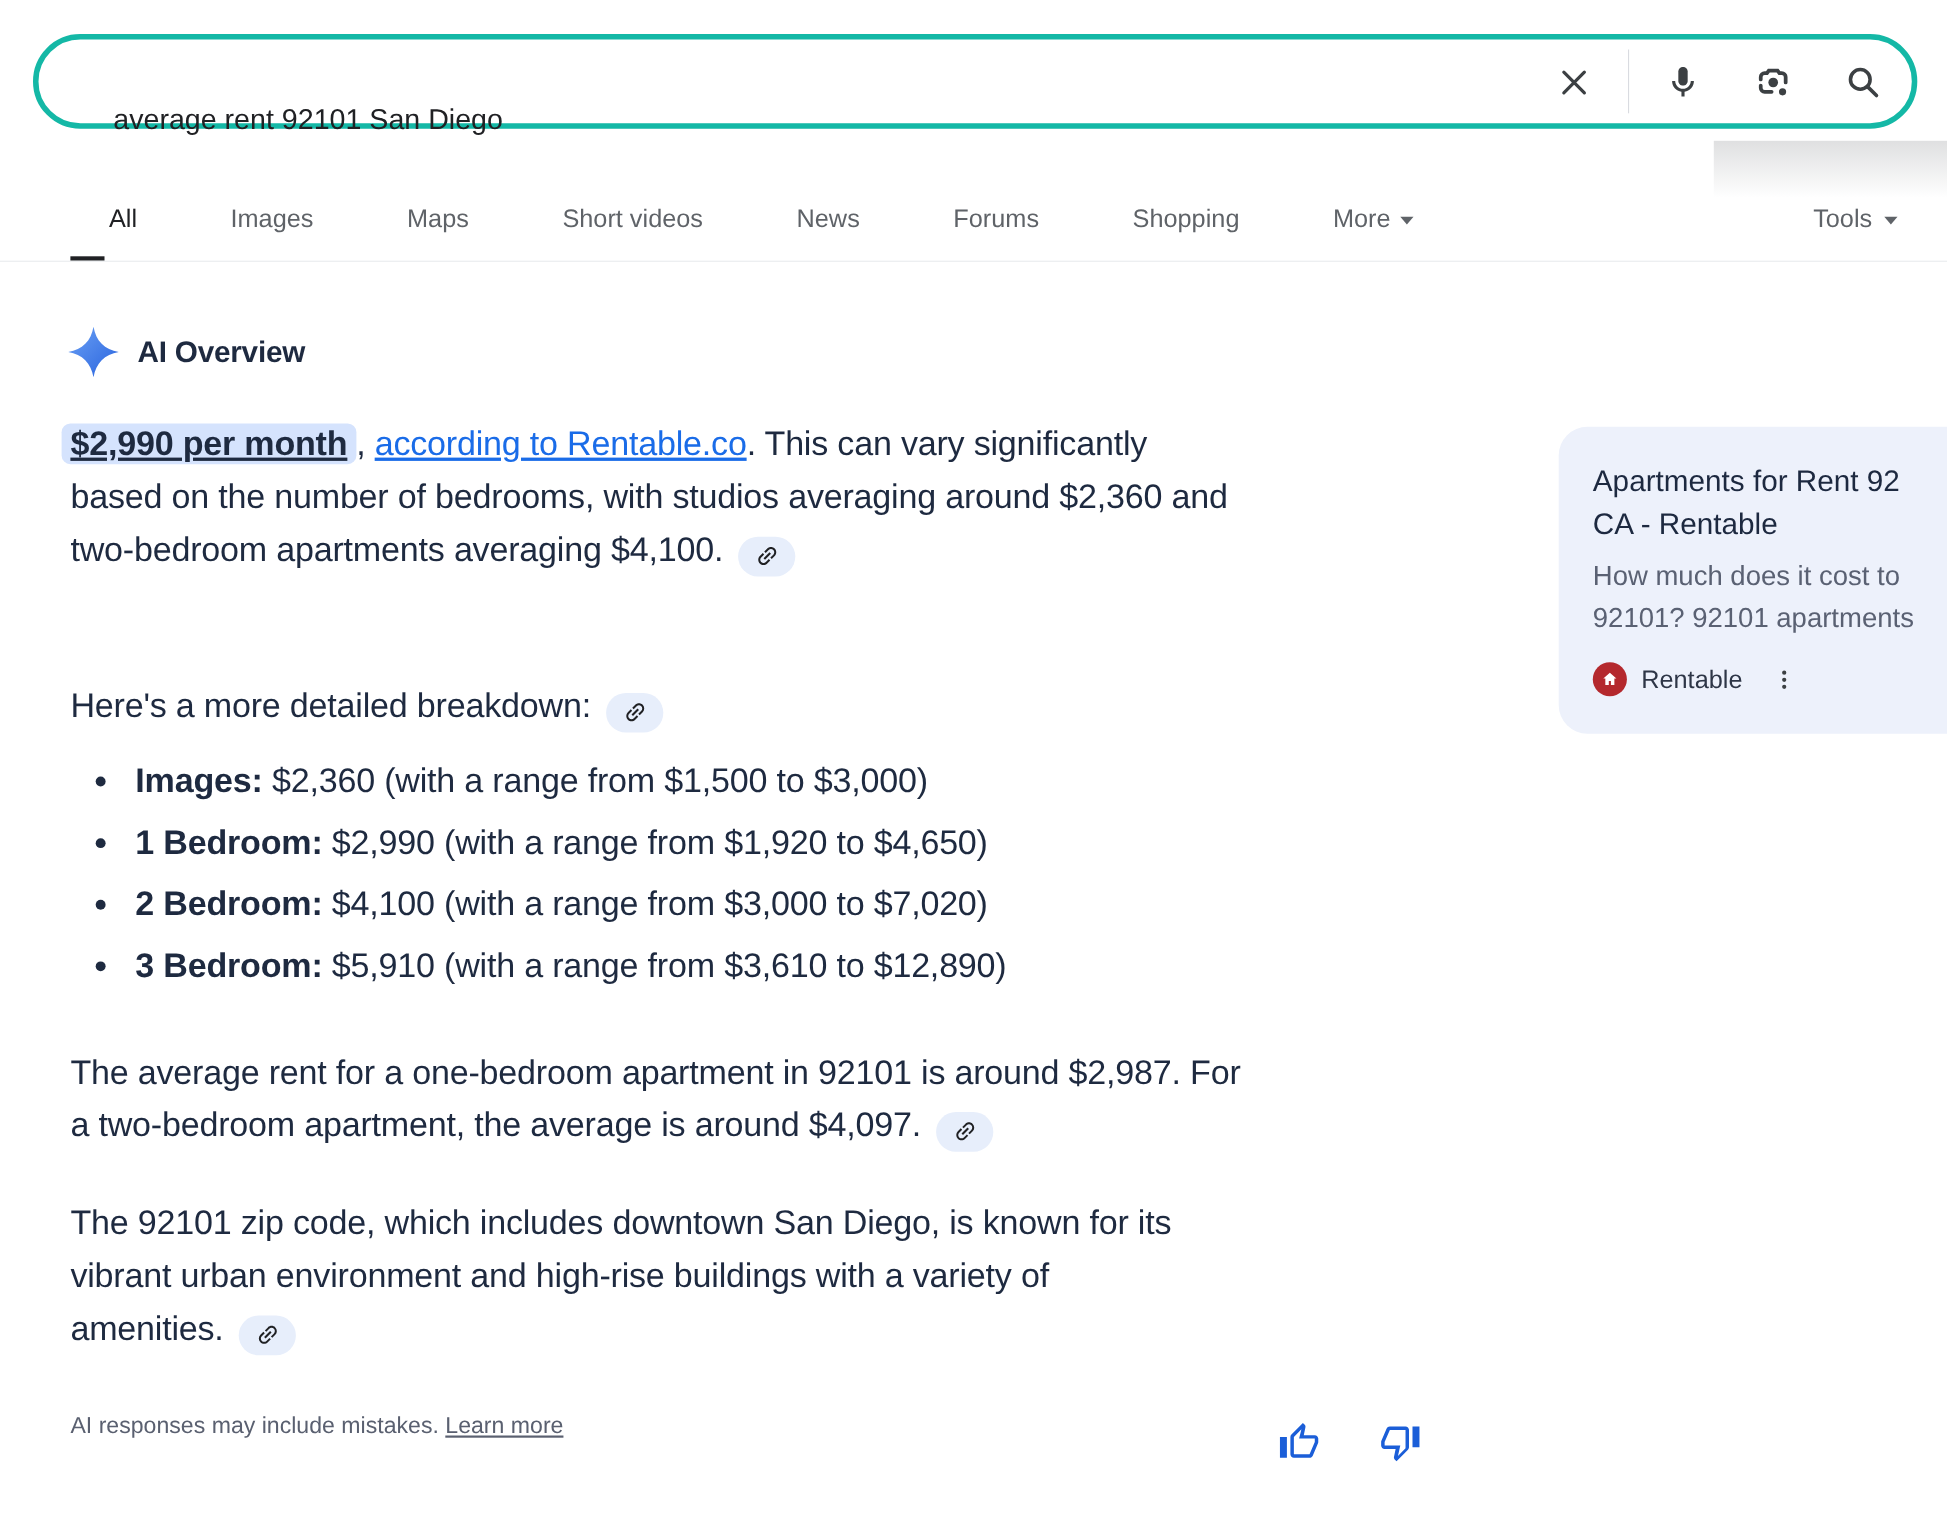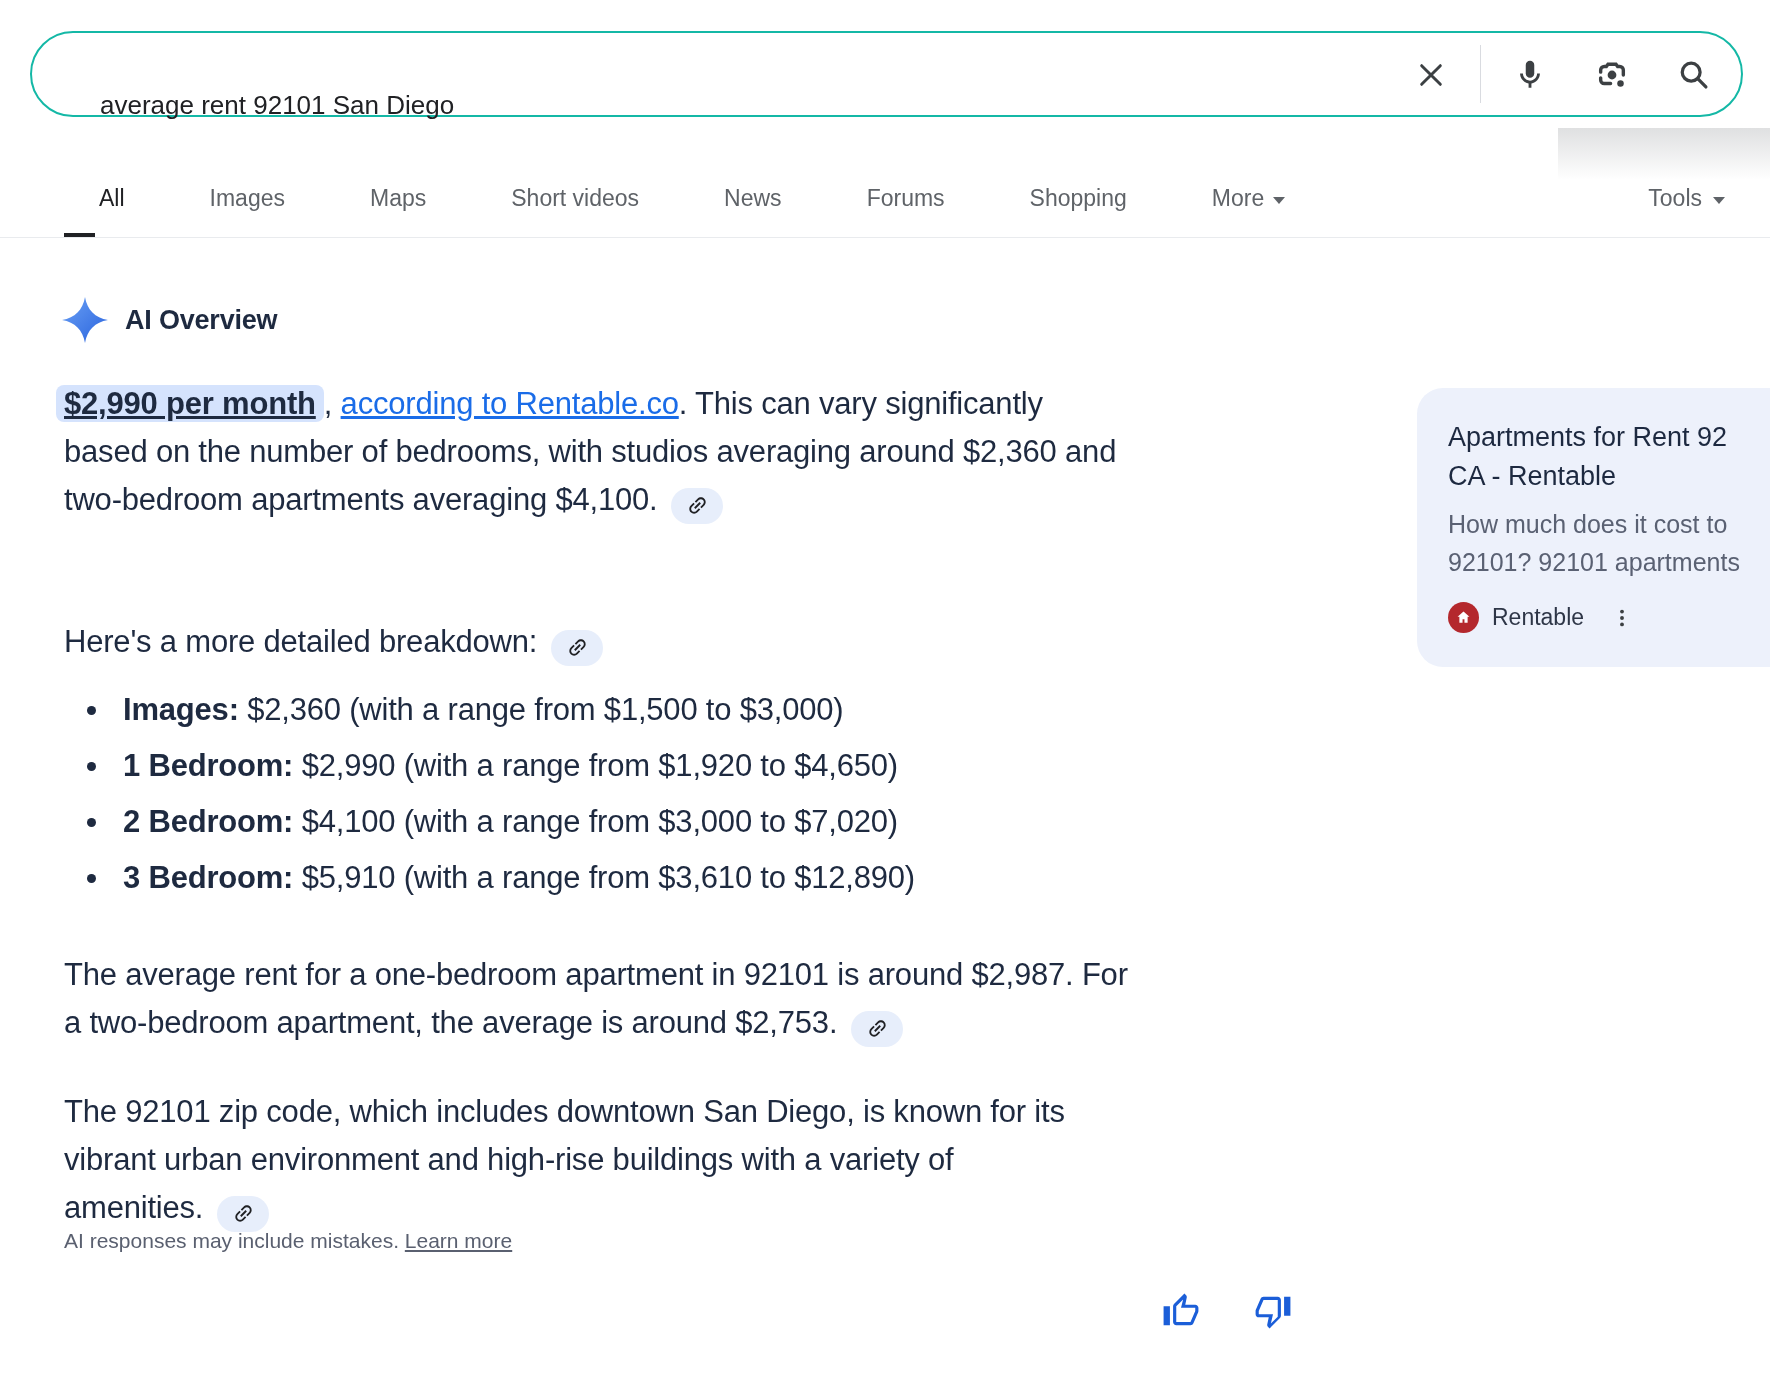--- a/index.html
+++ b/index.html
@@ -1,21 +1,21 @@
 <!DOCTYPE html>
 <html><head>
 <meta charset="utf-8">
 <style>
   html,body { margin:0; padding:0; background:#fff; }
   .page { position:relative; width:1770px; height:1392px; background:#ffffff;
           font-family:"Liberation Sans", sans-serif; overflow:hidden; }
 
   
   .search-pill { position:absolute; left:30px; top:31px; width:1713px; height:86px;
-                 border:2px solid #14b8a6; border-radius:44px; background:#fff; box-sizing:border-box; }
+                 border:5px solid #14b8a6; border-radius:44px; background:#fff; box-sizing:border-box; }
   .query { position:absolute; left:68px; top:57px; font-size:26px; color:#202124; white-space:nowrap; }
   .sb-btn { position:absolute; top:56px; width:38px; height:38px; display:flex; align-items:center;
             justify-content:center; background:none; border:none; padding:0; cursor:pointer; }
   .sb-divider { position:absolute; left:1480px; top:45px; width:1px; height:58px; background:#d9dbe0; }
 
   
   .shade { position:absolute; right:0; top:128px; width:212px; height:52px;
            background:linear-gradient(to bottom, rgba(95,99,104,0.20), rgba(95,99,104,0)); }
 
   
@@ -48,21 +48,21 @@
   .chip svg { width:23px; height:23px; fill:#202124; }
 
   .list { position:absolute; left:64px; top:686px; font-size:31px; line-height:48px;
           color:#1e2a40; letter-spacing:-0.2px; }
   .li { display:flex; margin-bottom:8px; }
   .bullet-dot { width:9px; height:9px; border-radius:50%; background:#1e2a40;
                 margin:20px 27px 0 23px; flex:none; }
   .bl { font-weight:700; }
 
   
-  .foot { position:absolute; left:64px; top:1229px; font-size:21px; color:#5a6070; }
+  .foot { position:absolute; left:64px; top:1285px; font-size:21px; color:#5a6070; }
   .learn { text-decoration:underline; color:#5a6070; cursor:pointer; }
   .thumb { position:absolute; top:1288px; width:46px; height:46px; background:none; border:none;
            padding:0; cursor:pointer; display:flex; align-items:center; justify-content:center; }
   .thumb svg { width:38px; height:38px; fill:#1b5ed8; }
   .t-up { left:1158px; } .t-down { left:1250px; }
 
   
   .side-card { position:absolute; left:1417px; top:388px; width:500px; height:279px;
                background:#edf1fb; border-radius:26px; box-sizing:border-box;
                padding:30px 0 0 31px; cursor:pointer; }
@@ -197,21 +197,21 @@
         <div><span class="bl">2 Bedroom:</span><span> $4,100 (with a range from $3,000 to $7,020)</span></div>
       </div>
     <div class="li">
         <span class="bullet-dot"></span>
         <div><span class="bl">3 Bedroom:</span><span> $5,910 (with a range from $3,610 to $12,890)</span></div>
       </div>
   </div>
 
   <div class="para p2">
     <div><span>The average rent for a one-bedroom apartment in 92101 is around $2,987. For</span></div>
-    <div><span>a two-bedroom apartment, the average is around $2,753.</span><button class="chip">
+    <div><span>a two-bedroom apartment, the average is around $4,097.</span><button class="chip">
           <svg viewBox="0 0 24 24">
             <g transform="rotate(-45 12 12)">
               <path d="M3.9 12c0-1.71 1.39-3.1 3.1-3.1h4V7H7c-2.76 0-5 2.24-5 5s2.24 5 5 5h4v-1.9H7c-1.71 0-3.1-1.39-3.1-3.1zM8 13h8v-2H8v2zm9-6h-4v1.9h4c1.71 0 3.1 1.39 3.1 3.1s-1.39 3.1-3.1 3.1h-4V17h4c2.76 0 5-2.24 5-5s-2.24-5-5-5z"></path>
             </g>
           </svg>
         </button></div>
   </div>
 
   <div class="para p3">
     <div><span>The 92101 zip code, which includes downtown San Diego, is known for its</span></div>

